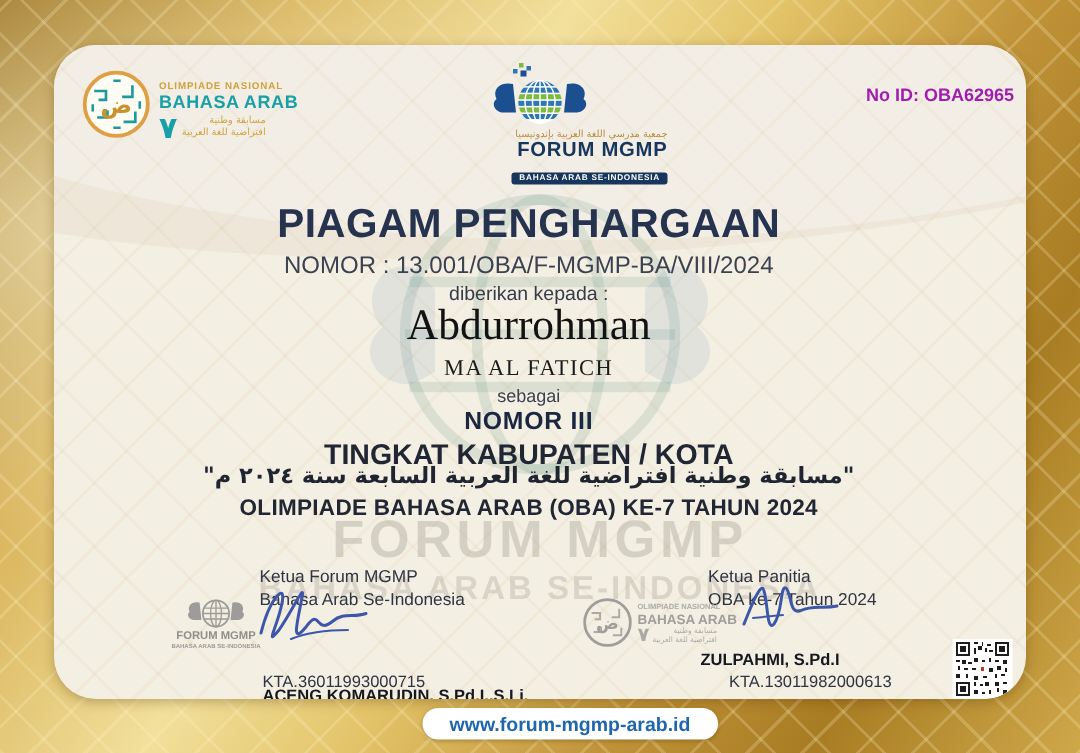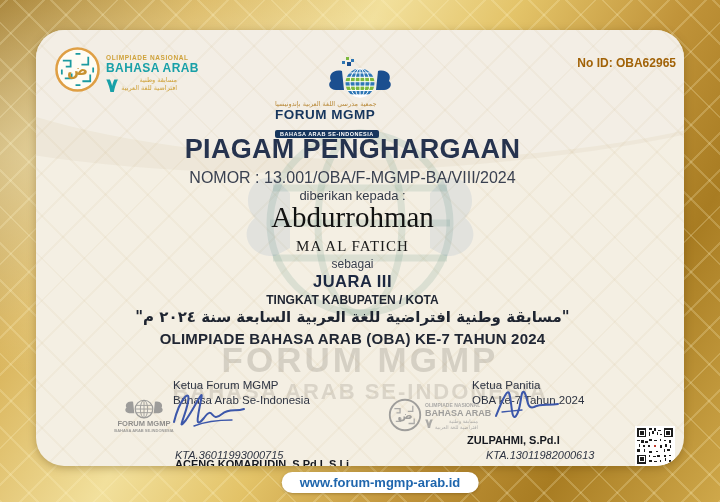--- a/index.html
+++ b/index.html
@@ -36,47 +36,47 @@
   .oba{left:18px;top:16px;display:flex;align-items:flex-start;width:180px;height:78px;}
   .oba .emblem{position:static;}
   .oba .txt{position:static;margin-left:5px;padding-top:8px;}
   .oba .t1{position:static;display:block;font-size:6.5px;font-weight:bold;color:#cfa23a;letter-spacing:.6px;}
   .oba .t2{position:static;display:block;font-size:12px;font-weight:bold;color:#18a0a8;letter-spacing:.4px;}
   .oba .row{position:static;display:flex;align-items:flex-start;margin-top:1px;}
   .oba .seven{position:static;font-size:20px;line-height:18px;font-weight:bold;color:#18a0a8;margin-right:3px;font-family:"DejaVu Sans",sans-serif;}
   .oba .ar{position:static;font-size:6.5px;line-height:8px;color:#cfa23a;direction:rtl;font-family:"DejaVu Sans",sans-serif;}
 
   
-  .forum{left:50%;top:27px;transform:translateX(-50%);width:170px;text-align:left;}
+  .forum{left:50%;top:12px;transform:translateX(-50%);width:170px;text-align:right;}
   .forum *{position:static;}
   .forum .fg-svg{display:block;margin:0 auto;}
   .forum .far{display:block;font-size:6.5px;color:#b98a3a;direction:rtl;font-family:"DejaVu Sans",sans-serif;margin-top:1px;}
   .forum .fname{display:block;font-size:13.5px;font-weight:bold;color:#17365d;letter-spacing:.5px;line-height:14px;}
   .forum .fsub{display:inline-block;font-size:5.5px;font-weight:bold;color:#fff;background:#17365d;padding:1px 5px;border-radius:2px;letter-spacing:.5px;}
 
-  .no-id{right:8px;top:26px;font-size:12px;font-weight:bold;color:#a16207;}
+  .no-id{right:8px;top:26px;font-size:12px;font-weight:bold;color:#a21caf;}
 
   .title{top:104px;font-size:27px;font-weight:bold;color:#26334e;letter-spacing:.3px;}
   .nomor{top:139px;font-size:16px;color:#3a4150;}
   .given{top:158px;font-size:13px;color:#343b49;}
   .rname{top:170px;font-family:"Liberation Serif",serif;font-size:29px;color:#121212;line-height:34px;}
   .school{top:208px;font-family:"Liberation Serif",serif;font-size:15px;color:#1a1a1a;letter-spacing:1px;}
   .sebagai{top:227px;font-size:12px;color:#3a4150;}
   .award{top:242px;font-size:16.5px;font-weight:bold;color:#1b2740;letter-spacing:.5px;}
-  .level{top:263px;font-size:12px;font-weight:bold;color:#202633;}
+  .level{top:263px;font-size:19px;font-weight:bold;color:#202633;}
   .arabic{top:278px;font-size:15px;font-weight:bold;color:#1e2430;direction:rtl;font-family:"DejaVu Sans",sans-serif;}
   .event{top:300px;font-size:15px;font-weight:bold;color:#202633;letter-spacing:.2px;}
   .dateline{top:337px;left:0;width:620px;text-align:center;font-size:12.5px;color:#343b49;}
 
   .sig-roles{top:348px;font-size:11.5px;color:#2e3442;line-height:15px;}
   .sig-roles.l{left:137px;} .sig-roles.r{left:436px;}
   .sig-roles span{position:static;display:block;}
   .sig-name{top:404px;font-size:11px;font-weight:bold;color:#15181f;}
   .sig-name.l{left:139px;margin-top:24px;} .sig-name.r{left:431px;}
-  .sig-kta{top:419px;font-size:11px;color:#2e3442;font-style:italic;}
+  .sig-kta{top:419px;font-size:11px;color:#2e3442;}
   .sig-kta.l{left:139px;} .sig-kta.r{left:450px;}
   .sign-svg{pointer-events:none;}
   .sign-svg.l{left:128px;top:352px;} .sign-svg.r{left:452px;top:352px;}
 
   .stamp{opacity:.8;filter:grayscale(1);}
   .stamp-left{left:72px;top:362px;width:72px;text-align:center;}
   .stamp-left *{position:static;}
   .stamp-left .sg{display:block;margin:0 auto;}
   .stamp-left .sn{display:block;font-size:7.5px;font-weight:bold;color:#777;line-height:8px;}
   .stamp-left .ss{display:block;font-size:4px;font-weight:bold;color:#888;}
@@ -175,21 +175,21 @@
     </div>
 
     <div class="fg no-id">No ID: OBA62965</div>
 
     <div class="fg center title">PIAGAM PENGHARGAAN</div>
     <div class="fg center nomor">NOMOR : 13.001/OBA/F-MGMP-BA/VIII/2024</div>
     <div class="fg center given">diberikan kepada :</div>
     <div class="fg center rname">Abdurrohman</div>
     <div class="fg center school">MA AL FATICH</div>
     <div class="fg center sebagai">sebagai</div>
-    <div class="fg center award">JUARA III</div>
+    <div class="fg center award">NOMOR III</div>
     <div class="fg center level">TINGKAT KABUPATEN / KOTA</div>
     <div class="fg center arabic">"مسابقة وطنية افتراضية للغة العربية السابعة سنة ٢٠٢٤ م"</div>
     <div class="fg center event">OLIMPIADE BAHASA ARAB (OBA) KE-7 TAHUN 2024</div>
 
     <div class="fg sig-roles l">
       <span>Ketua Forum MGMP</span>
       <span>Bahasa Arab Se-Indonesia</span>
     </div>
     <div class="fg stamp stamp-left">
       <svg class="sg" width="40" height="28" viewBox="0 0 66 42">

